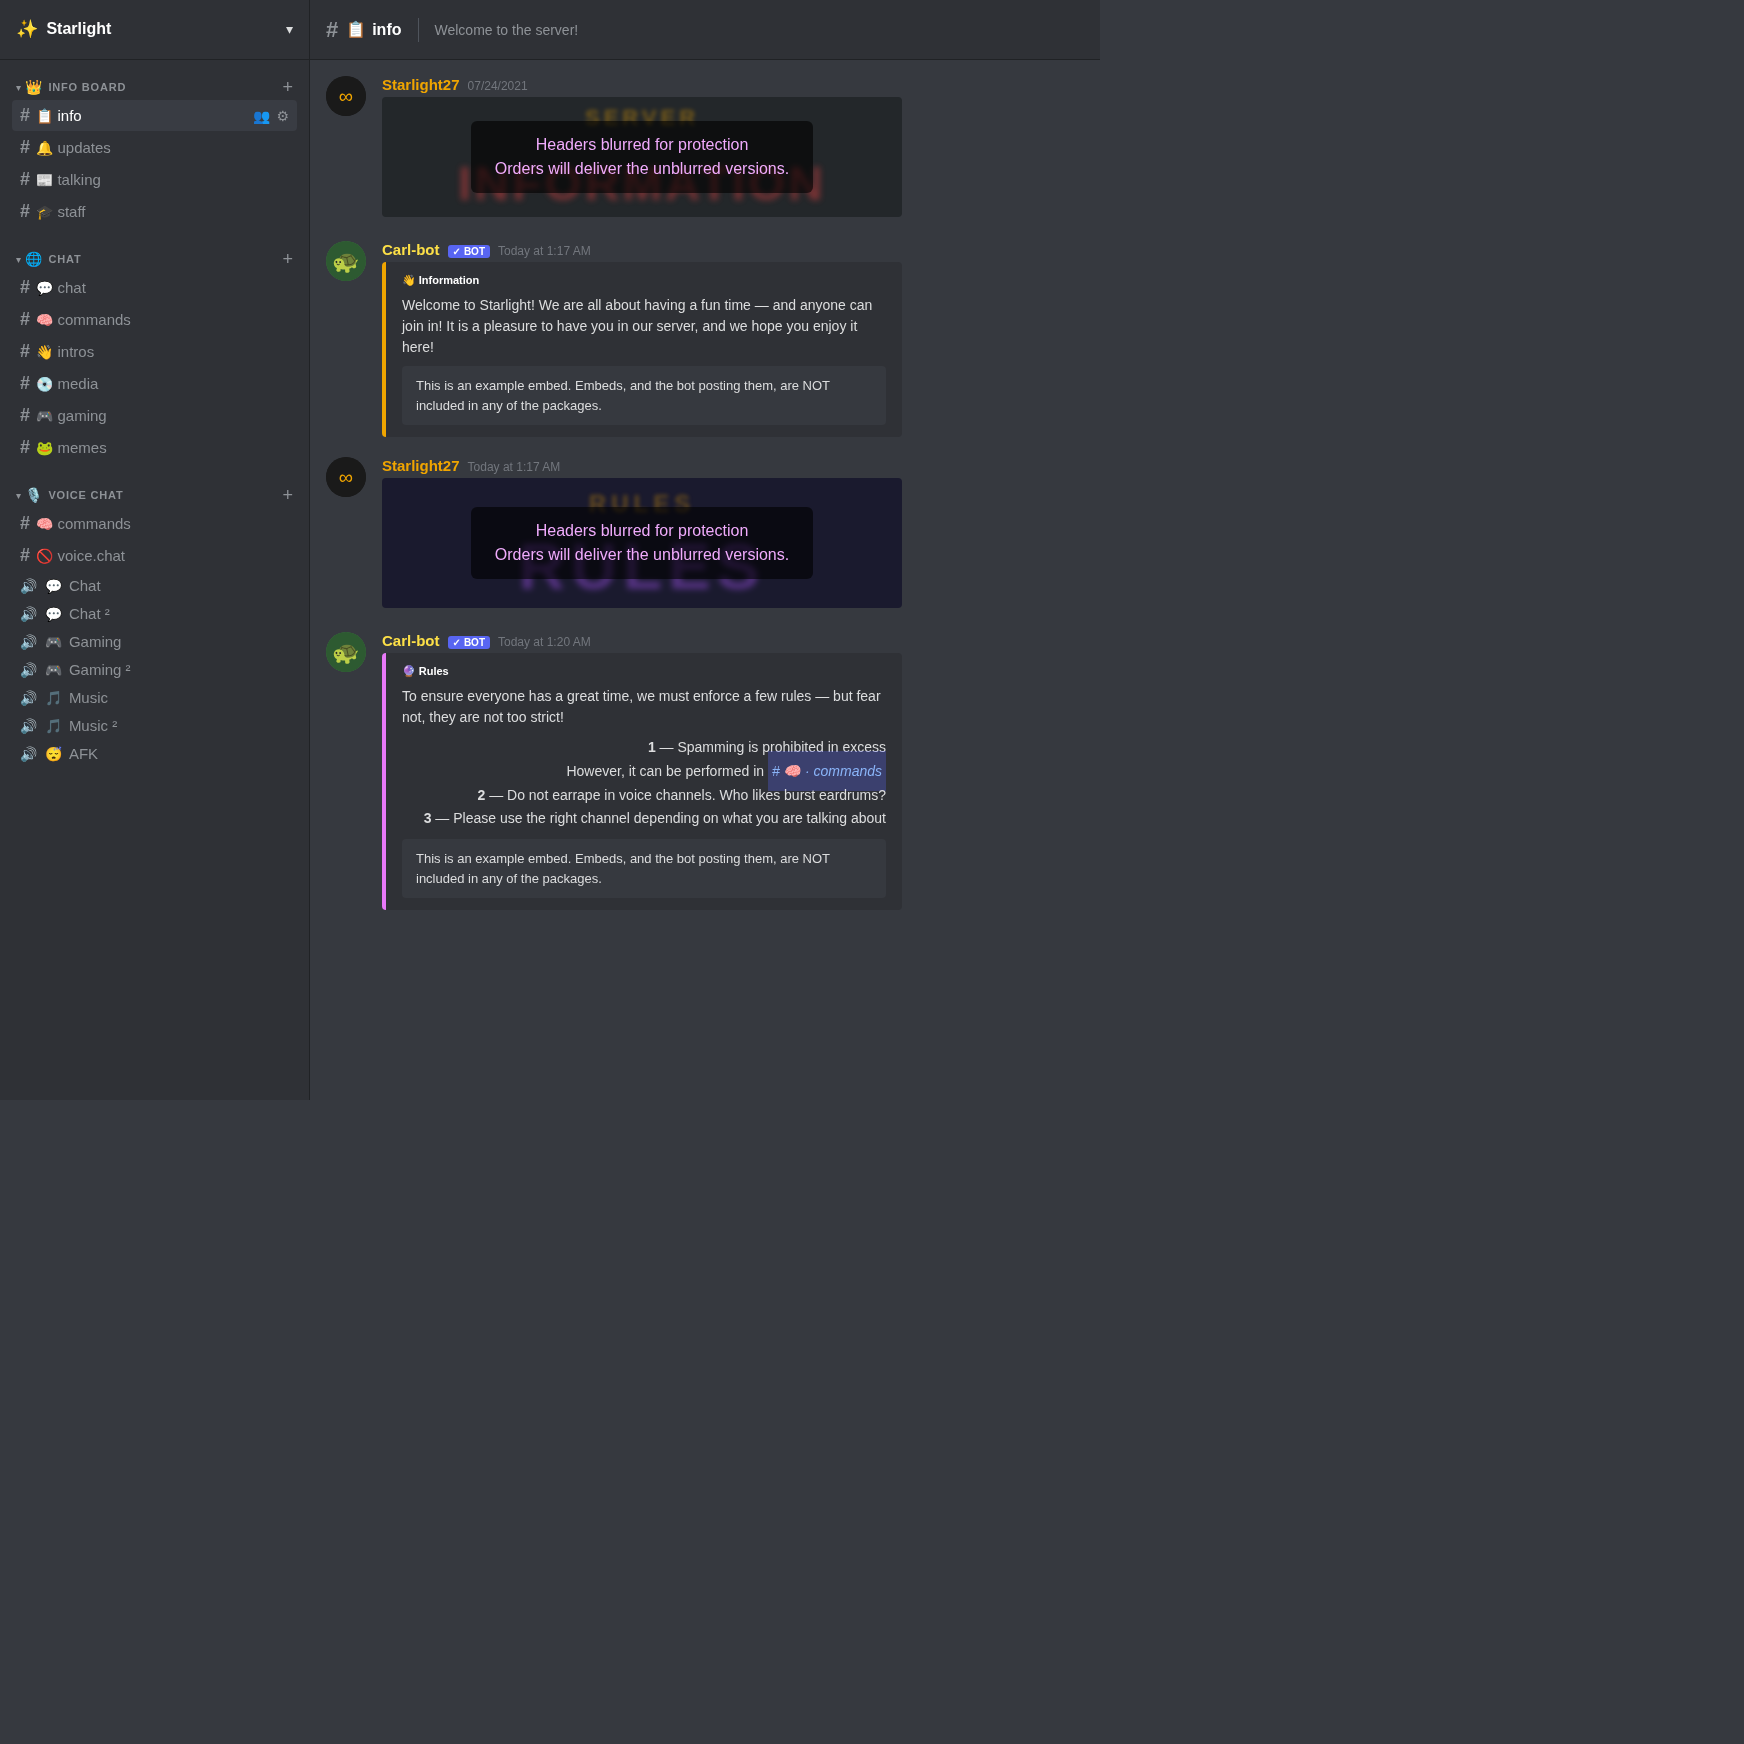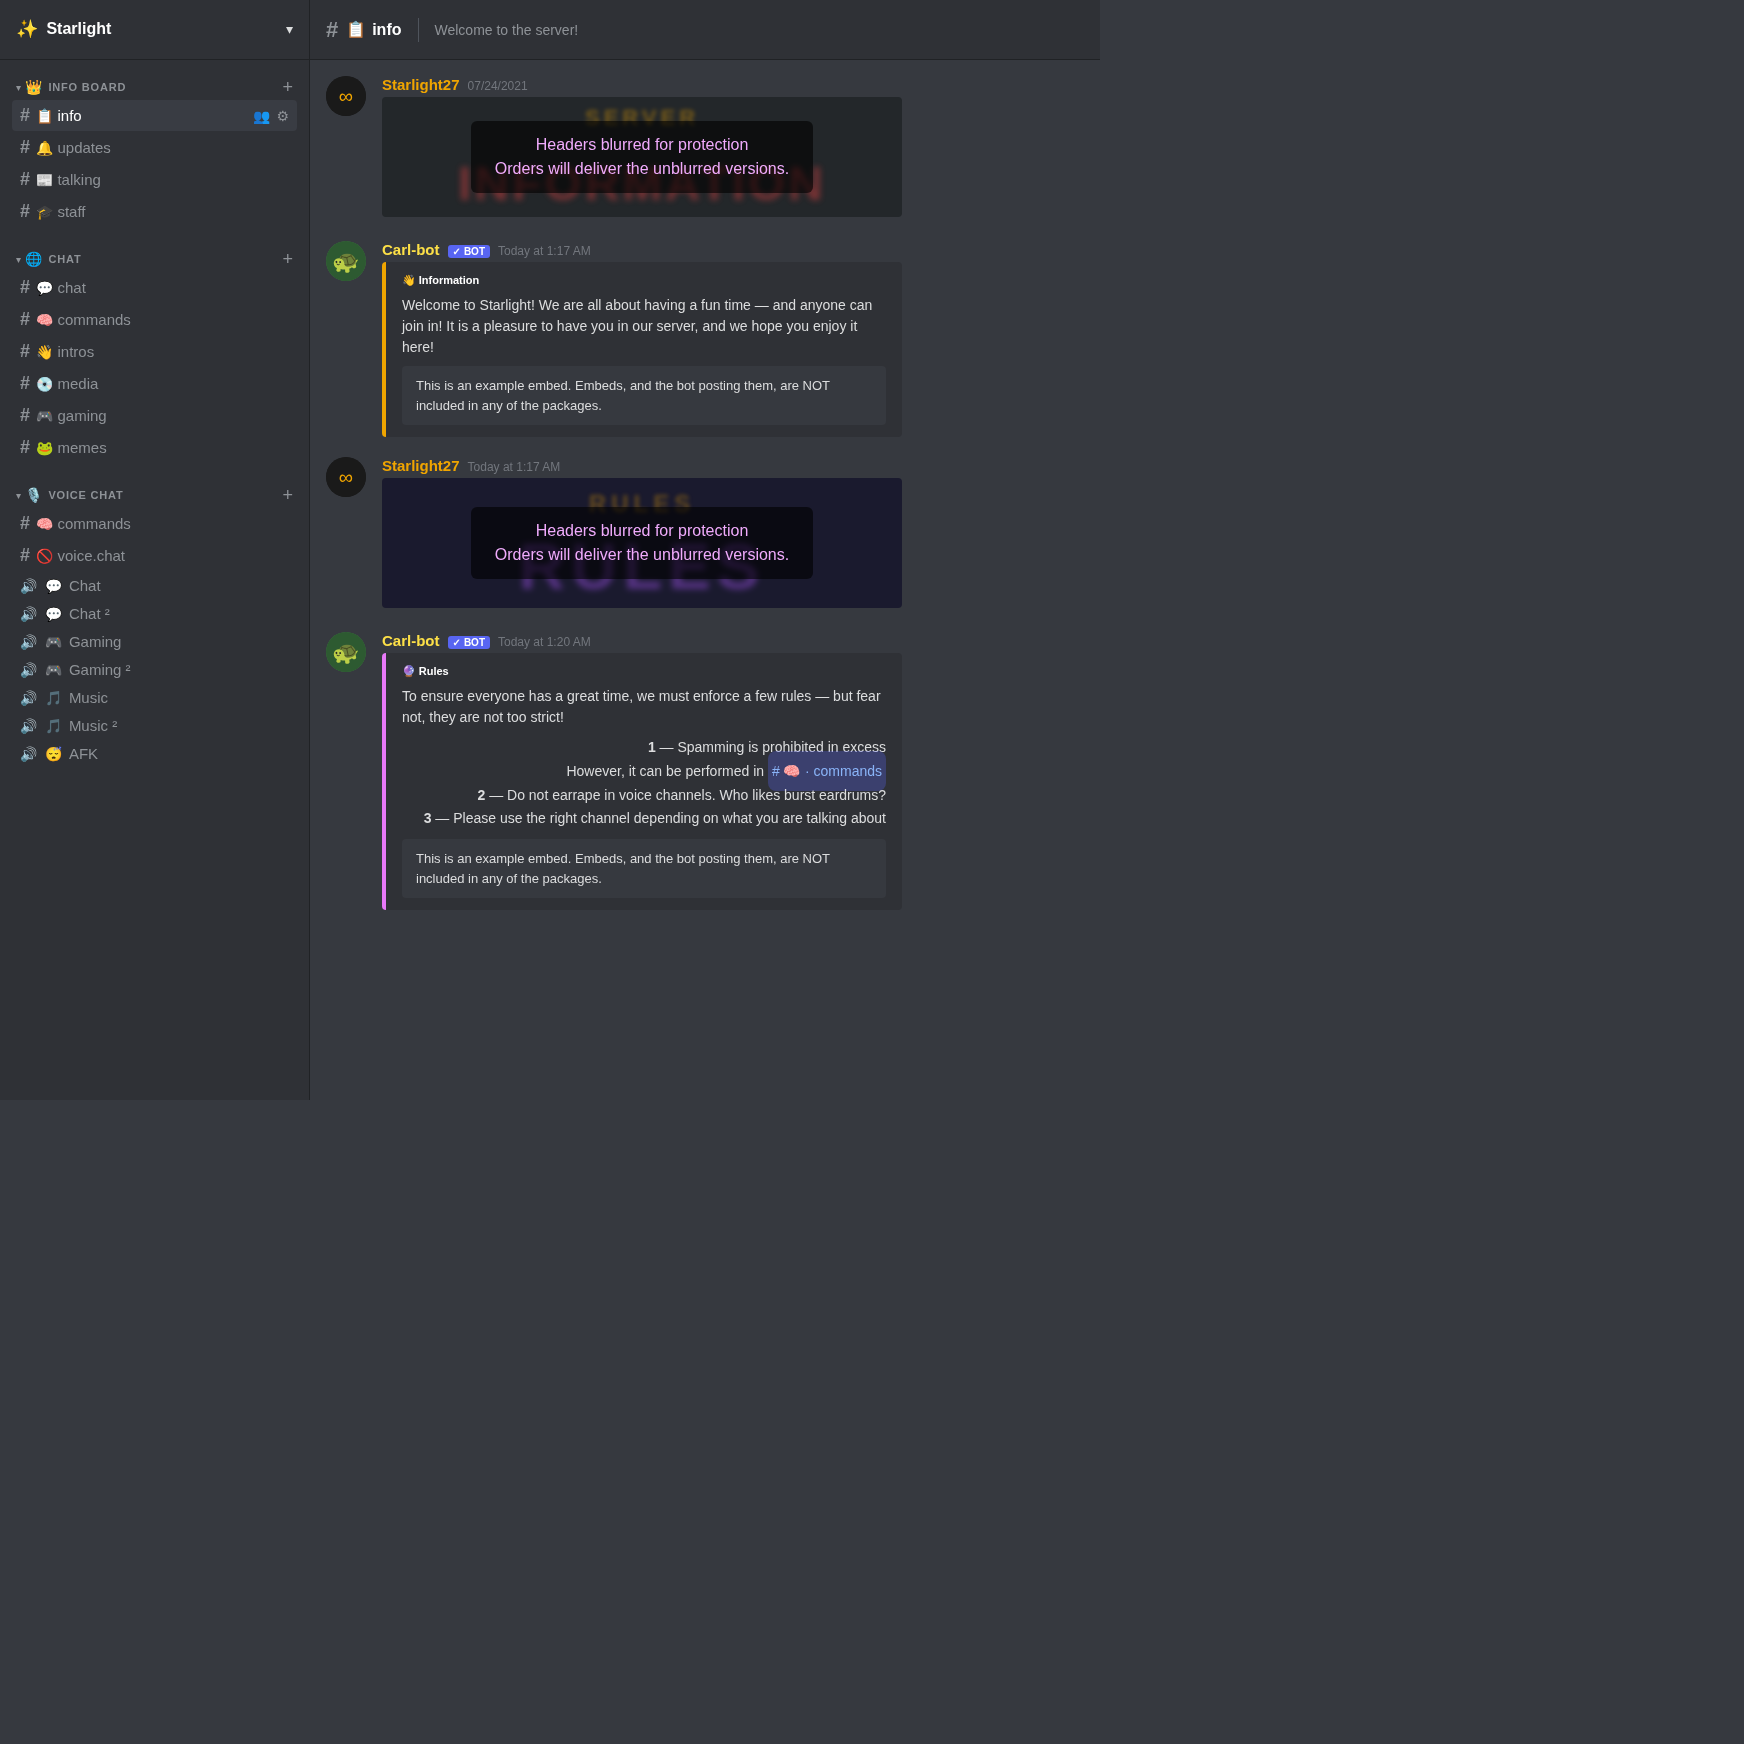--- a/index.html
+++ b/index.html
@@ -378,22 +378,23 @@
       font-size: 14px;
       color: #dcddde;
       line-height: 1.7;
       text-align: right;
     }
 
     .channel-mention {
       background: rgba(88, 101, 242, 0.3);
       color: #8ab4f8;
       padding: 12px 4px;
-      border-radius: 8px;
-      font-size: 14px;
+      border-radius: 0;
+      font-size: 14px;
+      font-style: italic;
     }
 
     .blurred-image-block2 {
       border-radius: 4px;
       overflow: hidden;
       max-width: 520px;
       margin-bottom: 4px;
       position: relative;
       height: 130px;
       background: #1a1a2e;

